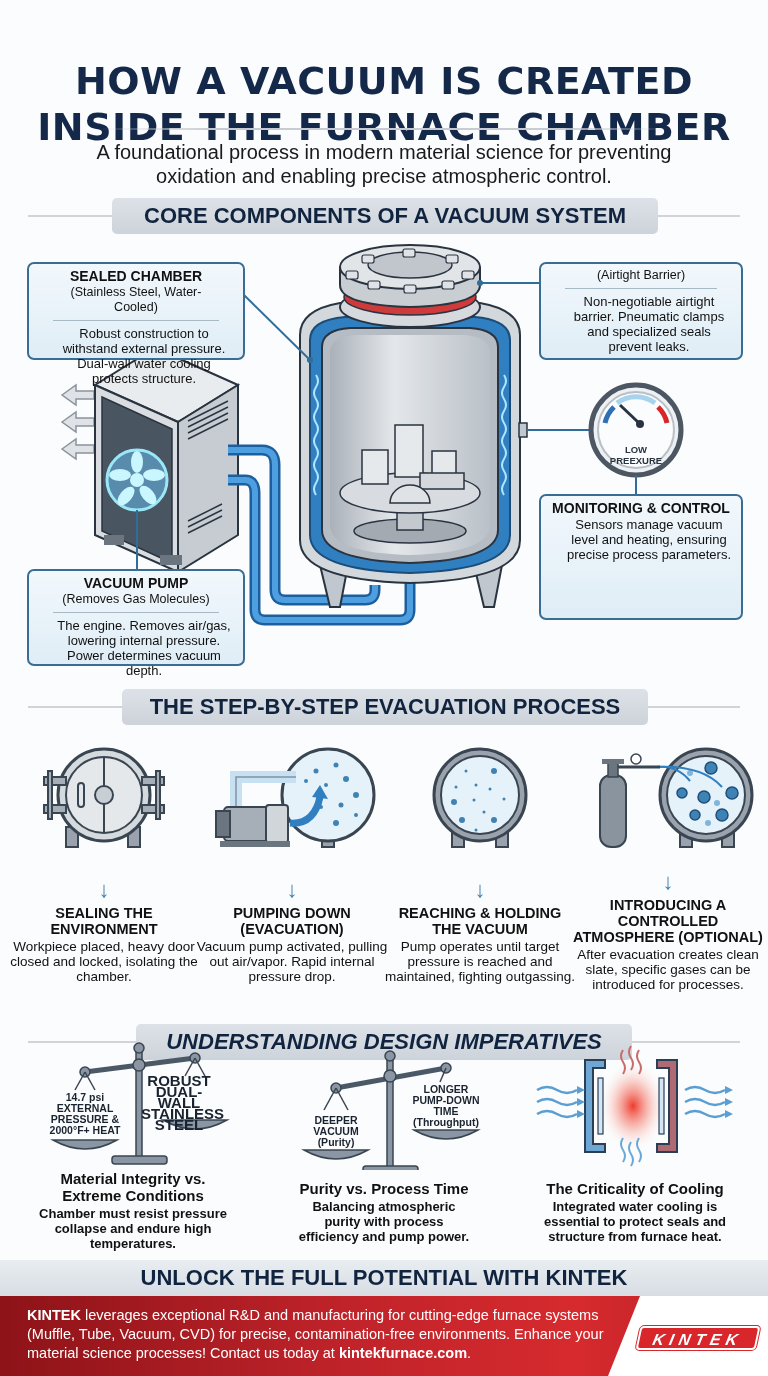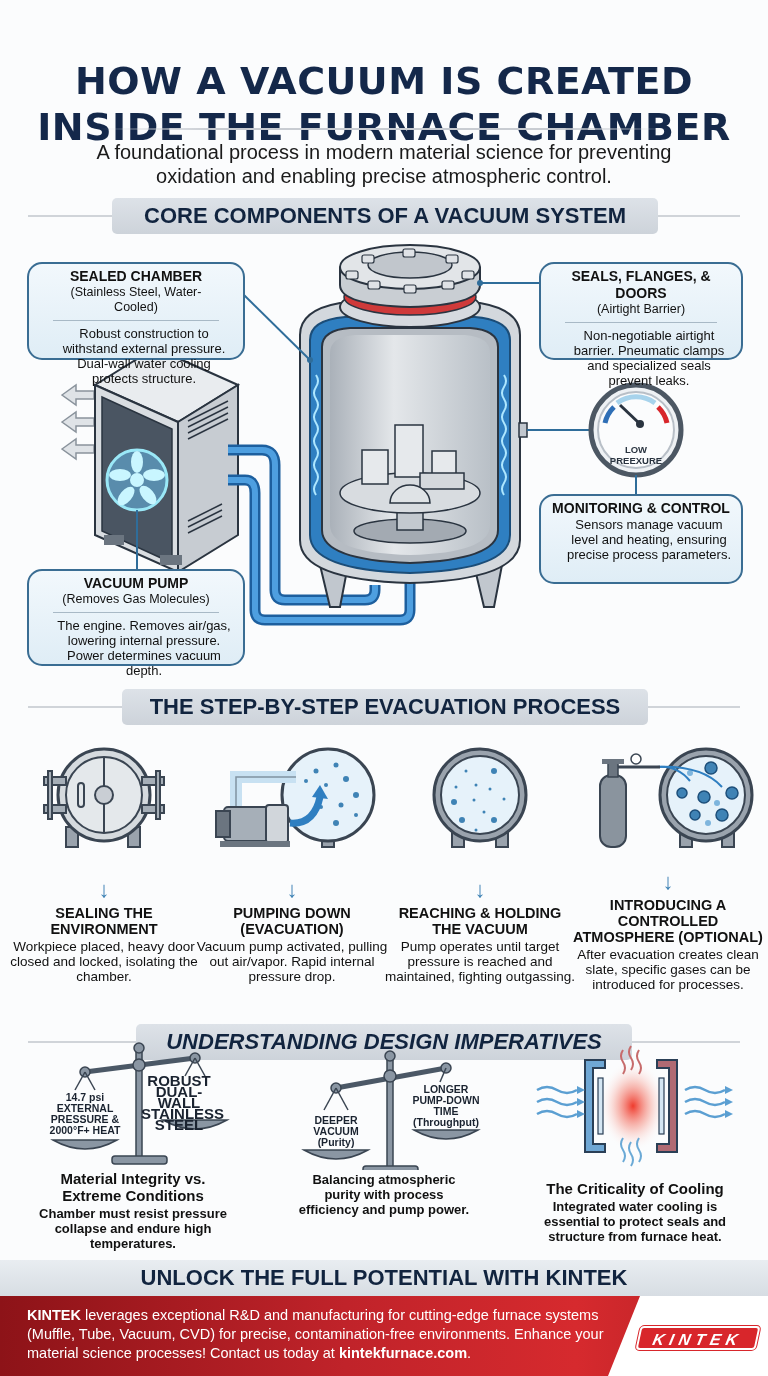--- a/index.html
+++ b/index.html
@@ -4,21 +4,21 @@
 <style>
   * { box-sizing: border-box; margin: 0; padding: 0; }
   html, body { width: 768px; height: 1376px; overflow: hidden; background: #fbfcfd; }
   body { font-family: "Liberation Sans", "DejaVu Sans", sans-serif; color: #111; position: relative; }
   .title { position: absolute; top: 58px; left: 0; width: 768px; text-align: center; font-family: "DejaVu Sans", sans-serif; font-weight: bold; font-size: 38px; line-height: 46px; color: #14284a; letter-spacing: 0.5px; }
   .title-rule { position: absolute; top: 190px; left: 100px; width: 568px; height: 2px; background: linear-gradient(90deg, transparent, #c8ccd2 20%, #c8ccd2 80%, transparent); }
   .subtitle { position: absolute; top: 140px; left: 0; width: 768px; text-align: center; font-size: 20px; line-height: 24px; color: #1a1a1a; }
   .section-head { position: absolute; left: 28px; width: 712px; height: 36px; }
   .section-head .line { position: absolute; top: 17px; left: 0; width: 100%; height: 2px; background: #d0d4d9; }
   .section-head .pill { position: absolute; top: 0; height: 36px; background: linear-gradient(#dde2e8, #cdd3da); border-radius: 5px; font-weight: bold; font-size: 22px; line-height: 36px; text-align: center; color: #11243f; white-space: nowrap; font-family: "Liberation Sans", sans-serif; }
-  .callout { position: absolute; background: linear-gradient(#f2f8fc, #dfedf6); border: 2px solid #3a6d93; border-radius: 15px; text-align: center; padding: 4px 8px; }
+  .callout { position: absolute; background: linear-gradient(#f2f8fc, #dfedf6); border: 2px solid #3a6d93; border-radius: 7px; text-align: center; padding: 4px 8px; }
   .callout .h { font-weight: bold; font-size: 14px; line-height: 17px; color: #111; }
   .callout .s { font-size: 12.5px; line-height: 15px; color: #111; padding-bottom: 5px; border-bottom: 1px solid #a8b9c6; margin: 0 16px 5px; }
   .callout .b { font-size: 13px; line-height: 15px; color: #111; margin-left: 16px; }
   .step { position: absolute; top: 735px; width: 192px; text-align: center; }
   .step .icon { height: 140px; position: relative; }
   .step .arrow { height: 30px; color: #3f83b5; font-size: 22px; line-height: 30px; }
   .step .h { font-weight: bold; font-size: 14.5px; line-height: 16px; color: #111; }
   .step .b { font-size: 13.5px; line-height: 15px; color: #111; margin-top: 2px; }
   .imp { position: absolute; top: 1040px; width: 256px; text-align: center; }
   .imp .icon { height: 130px; position: relative; }
@@ -165,25 +165,24 @@
   <div>LOW</div>
   <div>PREEXURE</div>
 </div>
 
 <div class="callout" style="top:262px;left:27px;width:218px;height:98px;">
   <div class="h">SEALED CHAMBER</div>
   <div class="s">(Stainless Steel, Water-Cooled)</div>
   <div class="b">Robust construction to withstand external pressure. Dual-wall water cooling protects structure.</div>
 </div>
 <div class="callout" style="top:262px;left:539px;width:204px;height:98px;">
-  <div class="h">SEALS, FLANGES, &amp; DOORS</div>
   <div class="s">(Airtight Barrier)</div>
   <div class="b">Non-negotiable airtight barrier. Pneumatic clamps and specialized seals prevent leaks.</div>
 </div>
-<div class="callout" style="top:494px;left:539px;width:204px;height:90px;">
+<div class="callout" style="top:494px;left:539px;width:204px;height:126px;">
   <div class="h">MONITORING &amp; CONTROL</div>
   <div class="b">Sensors manage vacuum level and heating, ensuring precise process parameters.</div>
 </div>
 <div class="callout" style="top:569px;left:27px;width:218px;height:97px;">
   <div class="h">VACUUM PUMP</div>
   <div class="s">(Removes Gas Molecules)</div>
   <div class="b">The engine. Removes air/gas, lowering internal pressure. Power determines vacuum depth.</div>
 </div>
 
 <div class="section-head" style="top:689px;">
@@ -370,20 +369,21 @@
       <div>VACUUM</div>
       <div>(Purity)</div>
     </div>
     <div style="position:absolute;top:44px;left:148px;width:84px;text-align:center;font-weight:bold;font-size:10.5px;line-height:11px;color:#1a2330;">
       <div>LONGER</div>
       <div>PUMP-DOWN</div>
       <div>TIME</div>
       <div>(Throughput)</div>
     </div>
   </div>
+  <div class="h" style="margin-top:10px;">Purity vs. Process Time</div>
   <div class="b" style="padding:0 40px;">Balancing atmospheric purity with process efficiency and pump power.</div>
 </div>
 
 <div class="imp" style="left:507px;">
   <div class="icon">
     <svg width="256" height="130" viewBox="0 0 256 130">
       <defs>
         <radialGradient id="heat" cx="0.5" cy="0.5" r="0.5">
           <stop offset="0" stop-color="#ef3b2d"></stop>
             <stop offset="0.5" stop-color="#f6a59a" stop-opacity="0.6"></stop>

